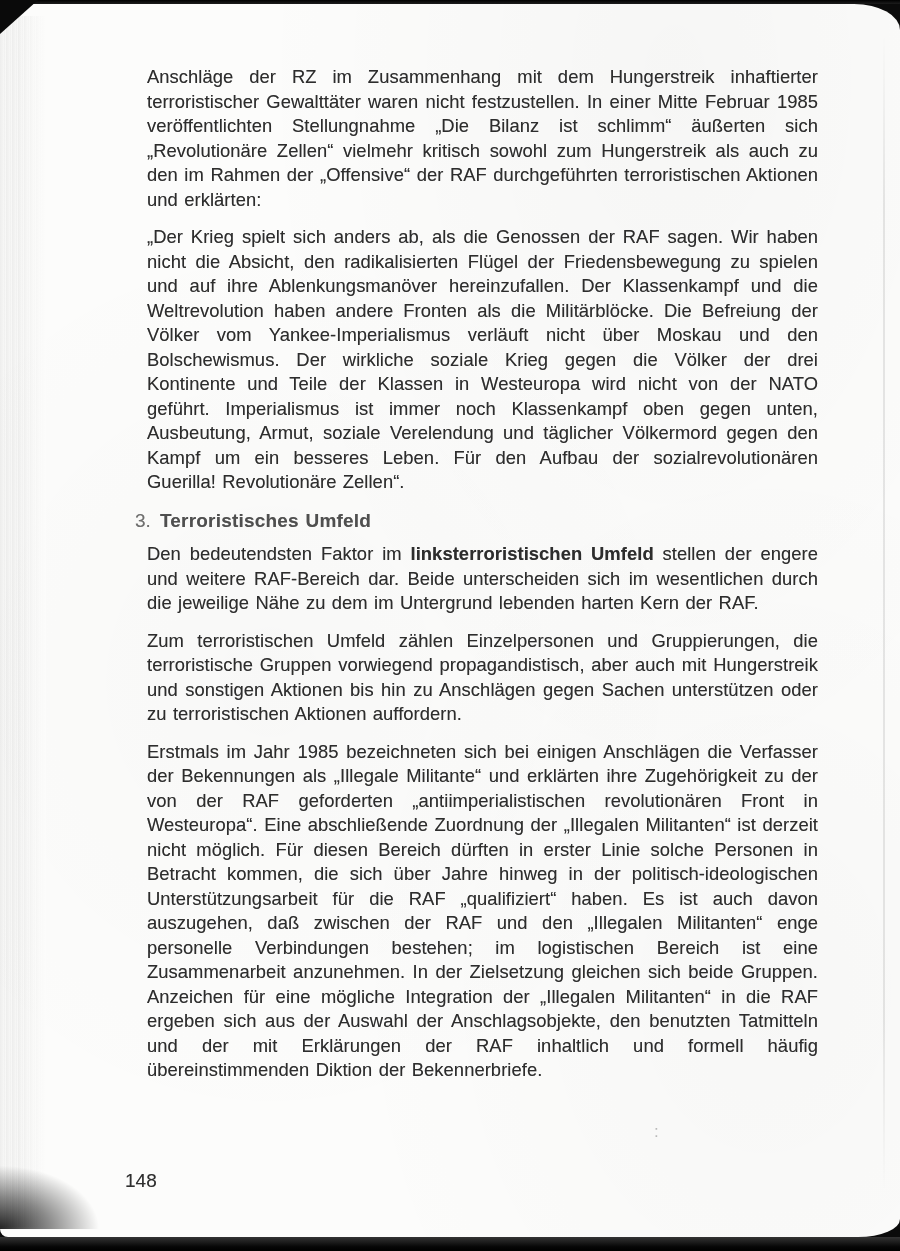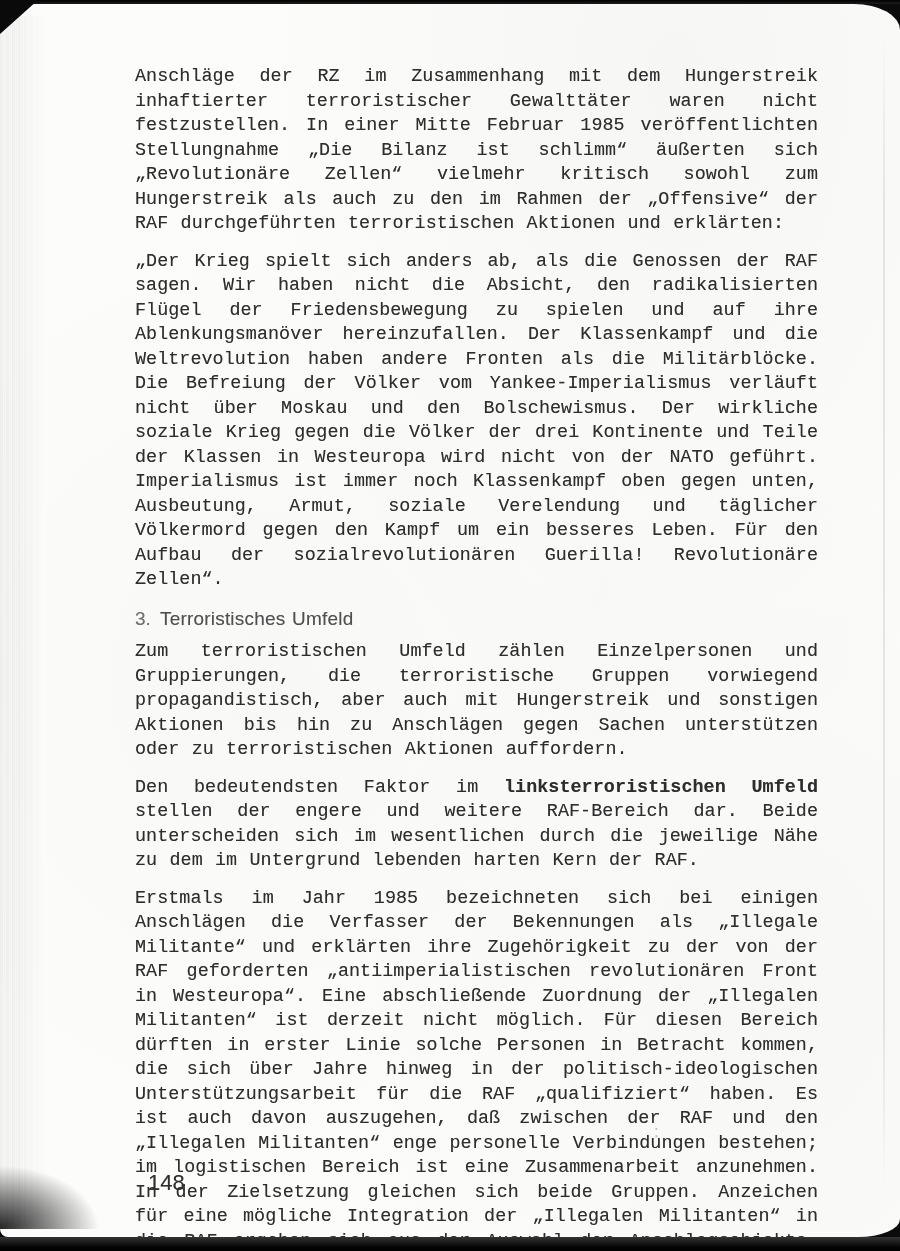--- a/index.html
+++ b/index.html
@@ -73,36 +73,36 @@
     width: 683px;
     color: #2d2d2d;
     font-size: 18.4px;
     line-height: 24.5px;
     text-align: justify;
     letter-spacing: 0.05px;
     word-spacing: 1.2px;
     hyphens: auto;
     text-shadow: 0 0 0.5px rgba(45,45,45,0.4);
   }
-  .content p { margin: 0 0 13px 0; font-family: Liberation Mono, monospace; }
+  .content p { margin: 0 0 13px 12px; }
   .section-heading {
     margin: 14px 0 9px 0;
     font-size: 19px;
     line-height: 24.5px;
     font-weight: normal;
     text-align: left;
     text-shadow: 0 0 0.5px rgba(80,80,80,0.35);
   }
   .heading-number { color: #6f6f6f; margin-right: 9px; }
-  .heading-title  { color: #4f4f4f; font-weight: normal; letter-spacing: 0.2px; }
+  .heading-title  { color: #4f4f4f; font-weight: bold; letter-spacing: 0.2px; }
   .bold-run { font-weight: bold; }
   .page-number {
     position: absolute;
-    left: 148px; top: 1166px;
-    font-size: 22px;
+    left: 125px; top: 1166px;
+    font-size: 19px;
     color: #2f2f2f;
     text-shadow: 0 0 0.5px rgba(45,45,45,0.4);
   }
   .smudge {
     position: absolute;
     left: 654px; top: 1118px;
     font-size: 17px;
     color: rgba(90,90,90,0.40);
   }
 </style>
@@ -119,23 +119,23 @@
     <div class="content">
       <p>Anschläge der RZ im Zusammenhang mit dem Hungerstreik inhaftierter terroristischer Gewalttäter waren nicht festzustellen. In einer Mitte Februar 1985 veröffentlichten Stellungnahme „Die Bilanz ist schlimm“ äußerten sich „Revolutionäre Zellen“ vielmehr kritisch sowohl zum Hungerstreik als auch zu den im Rahmen der „Offensive“ der RAF durchgeführten terroristischen Aktionen und erklärten:</p>
 
       <p>„Der Krieg spielt sich anders ab, als die Genossen der RAF sagen. Wir haben nicht die Absicht, den radikalisierten Flügel der Friedensbewegung zu spielen und auf ihre Ablenkungsmanöver hereinzufallen. Der Klassenkampf und die Weltrevolution haben andere Fronten als die Militärblöcke. Die Befreiung der Völker vom Yankee-Imperialismus verläuft nicht über Moskau und den Bolschewismus. Der wirkliche soziale Krieg gegen die Völker der drei Kontinente und Teile der Klassen in Westeuropa wird nicht von der NATO geführt. Imperialismus ist immer noch Klassenkampf oben gegen unten, Ausbeutung, Armut, soziale Verelendung und täglicher Völkermord gegen den Kampf um ein besseres Leben. Für den Aufbau der sozialrevolutionären Guerilla! Revolutionäre Zellen“.</p>
 
 
       <h2 class="section-heading">
         <span class="heading-number">3.</span><span class="heading-title">Terroristisches Umfeld</span>
       </h2>
 
+      <p><span>Den bedeutendsten Faktor im </span><span class="bold-run">linksterroristischen Umfeld</span><span> stellen der engere und weitere RAF-Bereich dar. Beide unterscheiden sich im wesentlichen durch die jeweilige Nähe zu dem im Untergrund lebenden harten Kern der RAF.</span></p>
+
       <p>Zum terroristischen Umfeld zählen Einzelpersonen und Gruppierungen, die terroristische Gruppen vorwiegend propagandistisch, aber auch mit Hungerstreik und sonstigen Aktionen bis hin zu Anschlägen gegen Sachen unterstützen oder zu terroristischen Aktionen auffordern.</p>
-
-      <p><span>Den bedeutendsten Faktor im </span><span class="bold-run">linksterroristischen Umfeld</span><span> stellen der engere und weitere RAF-Bereich dar. Beide unterscheiden sich im wesentlichen durch die jeweilige Nähe zu dem im Untergrund lebenden harten Kern der RAF.</span></p>
 
       <p>Erstmals im Jahr 1985 bezeichneten sich bei einigen Anschlägen die Verfasser der Bekennungen als „Illegale Militante“ und erklärten ihre Zugehörigkeit zu der von der RAF geforderten „antiimperialistischen revolutionären Front in Westeuropa“. Eine abschließende Zuordnung der „Illegalen Militanten“ ist derzeit nicht möglich. Für diesen Bereich dürften in erster Linie solche Personen in Betracht kommen, die sich über Jahre hinweg in der politisch-ideologischen Unterstützungsarbeit für die RAF „qualifiziert“ haben. Es ist auch davon auszugehen, daß zwischen der RAF und den „Illegalen Militanten“ enge personelle Verbindungen bestehen; im logistischen Bereich ist eine Zusammenarbeit anzunehmen. In der Zielsetzung gleichen sich beide Gruppen. Anzeichen für eine mögliche Integration der „Illegalen Militanten“ in die RAF ergeben sich aus der Auswahl der Anschlagsobjekte, den benutzten Tatmitteln und der mit Erklärungen der RAF inhaltlich und formell häufig übereinstimmenden Diktion der Bekennerbriefe.</p>
     </div>
 
     <div class="smudge">:</div>
 
     <div class="page-number">148</div>
   </div>
 
   <div class="corner-tl"></div>

